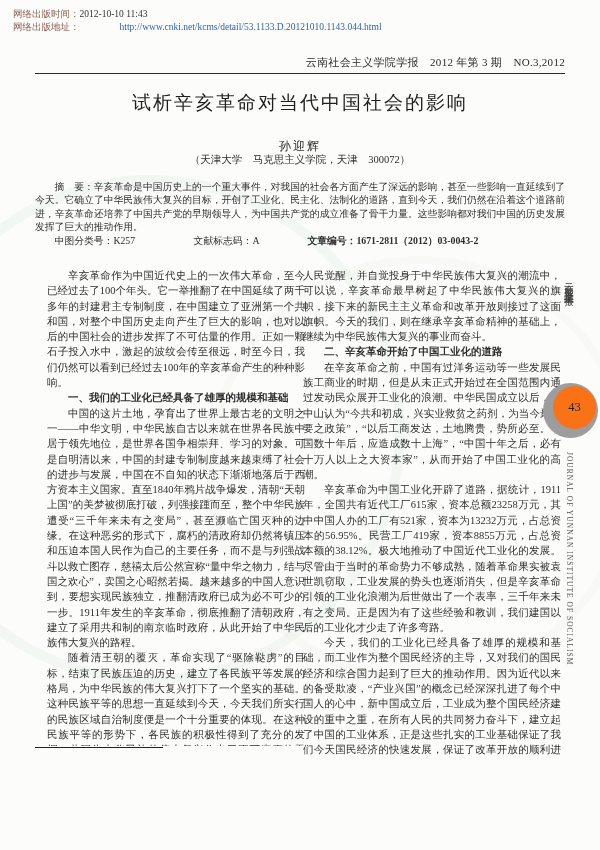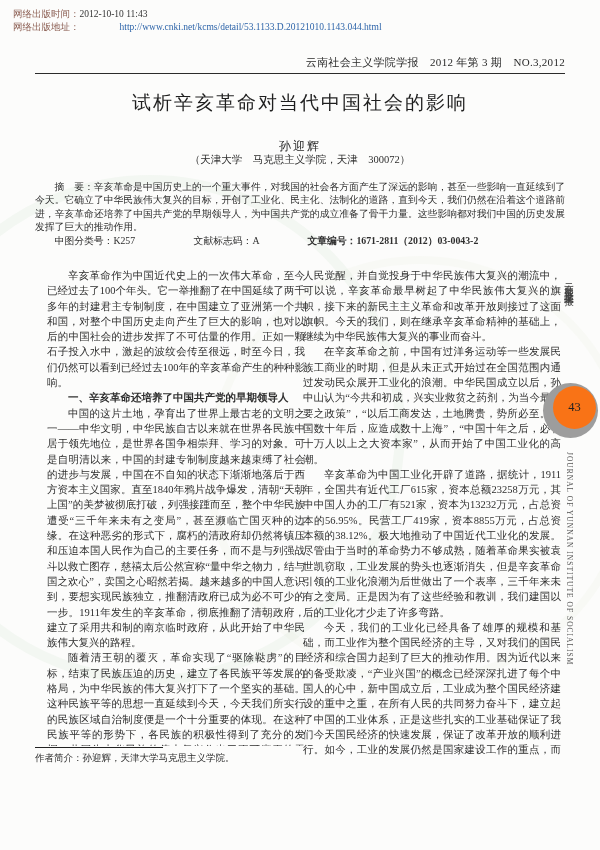--- a/index.html
+++ b/index.html
@@ -95,37 +95,37 @@
     <p class="ind"><span class="blbl">摘　要：</span><span>辛亥革命是中国历史上的一个重大事件，对我国的社会各方面产生了深远的影响，甚至一些影响一直延续到了今天。它确立了中华民族伟大复兴的目标，开创了工业化、民主化、法制化的道路，直到今天，我们仍然在沿着这个道路前进，辛亥革命还培养了中国共产党的早期领导人，为中国共产党的成立准备了骨干力量。这些影响都对我们中国的历史发展发挥了巨大的推动作用。</span></p>
     <p class="clc-line">
       <span><span>中图分类号：</span><span>K257</span></span>
       <span class="gap1"><span>文献标志码：</span><span>A</span></span>
       <span class="gap2"><span>文章编号：</span><span>1671-2811（2012）03-0043-2</span></span>
     </p>
   </div>
 
   <div class="col col-left">
     <p class="para">辛亥革命作为中国近代史上的一次伟大革命，至今已经过去了100个年头。它一举推翻了在中国延续了两千多年的封建君主专制制度，在中国建立了亚洲第一个共和国，对整个中国历史走向产生了巨大的影响，也对以后的中国社会的进步发挥了不可估量的作用。正如一颗石子投入水中，激起的波纹会传至很远，时至今日，我们仍然可以看到已经过去100年的辛亥革命产生的种种影响。</p>
-    <p class="heading">一、辛亥革命还培养了中国共产党的早期领导人</p>
+    <p class="heading">一、我们的工业化已经具备了雄厚的规模和基础</p>
     <p class="para">中国的这片土地，孕育出了世界上最古老的文明之一——中华文明，中华民族自古以来就在世界各民族中居于领先地位，是世界各国争相崇拜、学习的对象。可是自明清以来，中国的封建专制制度越来越束缚了社会的进步与发展，中国在不自知的状态下渐渐地落后于西方资本主义国家。直至1840年鸦片战争爆发，清朝“天朝上国”的美梦被彻底打破，列强接踵而至，整个中华民族遭受“三千年来未有之变局”，甚至濒临亡国灭种的边缘。在这种恶劣的形式下，腐朽的清政府却仍然将镇压和压迫本国人民作为自己的主要任务，而不是与列强战斗以救亡图存，慈禧太后公然宣称“量中华之物力，结与国之欢心”，卖国之心昭然若揭。越来越多的中国人意识到，要想实现民族独立，推翻清政府已成为必不可少的一步。1911年发生的辛亥革命，彻底推翻了清朝政府，建立了采用共和制的南京临时政府，从此开始了中华民族伟大复兴的路程。</p>
     <p class="para">随着清王朝的覆灭，革命实现了“驱除鞑虏”的目标，结束了民族压迫的历史，建立了各民族平等发展的格局，为中华民族的伟大复兴打下了一个坚实的基础。这种民族平等的思想一直延续到今天，今天我们所实行的民族区域自治制度便是一个十分重要的体现。在这种民族平等的形势下，各民族的积极性得到了充分的发挥，共同为中华民族的伟大复兴作出了不可磨灭的贡献。</p>
 
   </div>
 
   <div class="col col-right">
     <p class="cont">人民觉醒，并自觉投身于中华民族伟大复兴的潮流中，可以说，辛亥革命最早树起了中华民族伟大复兴的旗帜，接下来的新民主主义革命和改革开放则接过了这面旗帜。今天的我们，则在继承辛亥革命精神的基础上，继续为中华民族伟大复兴的事业而奋斗。</p>
+    <p class="heading">二、辛亥革命开始了中国工业化的道路</p>
     <p class="para">在辛亥革命之前，中国有过洋务运动等一些发展民族工商业的时期，但是从未正式开始过在全国范围内通过发动民众展开工业化的浪潮。中华民国成立以后，孙中山认为“今共和初成，兴实业救贫之药剂，为当今最重要之政策”，“以后工商发达，土地腾贵，势所必至。中国数十年后，应造成数十上海”，“中国十年之后，必有十万人以上之大资本家”，从而开始了中国工业化的高潮。</p>
     <p class="para">辛亥革命为中国工业化开辟了道路，据统计，1911年，全国共有近代工厂615家，资本总额23258万元，其中中国人办的工厂有521家，资本为13232万元，占总资本的56.95%。民营工厂419家，资本8855万元，占总资本额的38.12%。极大地推动了中国近代工业化的发展。尽管由于当时的革命势力不够成熟，随着革命果实被袁世凯窃取，工业发展的势头也逐渐消失，但是辛亥革命引领的工业化浪潮为后世做出了一个表率，三千年来未有之变局。正是因为有了这些经验和教训，我们建国以后的工业化才少走了许多弯路。</p>
     <p class="para">今天，我们的工业化已经具备了雄厚的规模和基础，而工业作为整个国民经济的主导，又对我们的国民经济和综合国力起到了巨大的推动作用。因为近代以来的备受欺凌，“产业兴国”的概念已经深深扎进了每个中国人的心中，新中国成立后，工业成为整个国民经济建设的重中之重，在所有人民的共同努力奋斗下，建立起了中国的工业体系，正是这些扎实的工业基础保证了我们今天国民经济的快速发展，保证了改革开放的顺利进行。如今，工业的发展仍然是国家建设工作的重点，而这一切都是由辛亥革命开启的源头。</p>
 
   </div>
 
   <div class="footnote">
     <div class="frule"></div>
-    <div>作者简介：孙迎辉，天津大学马克思主义学院。</div>
   </div>
 
   <div class="v-cn">云南社会主义学院学报</div>
   <div class="page-circle">
     <div class="pc-outer"></div>
     <div class="pc-inner">43</div>
   </div>
   <div class="v-en">JOURNAL OF YUNNAN INSTITUTE OF SOCIALISM</div>
 
 </div>

